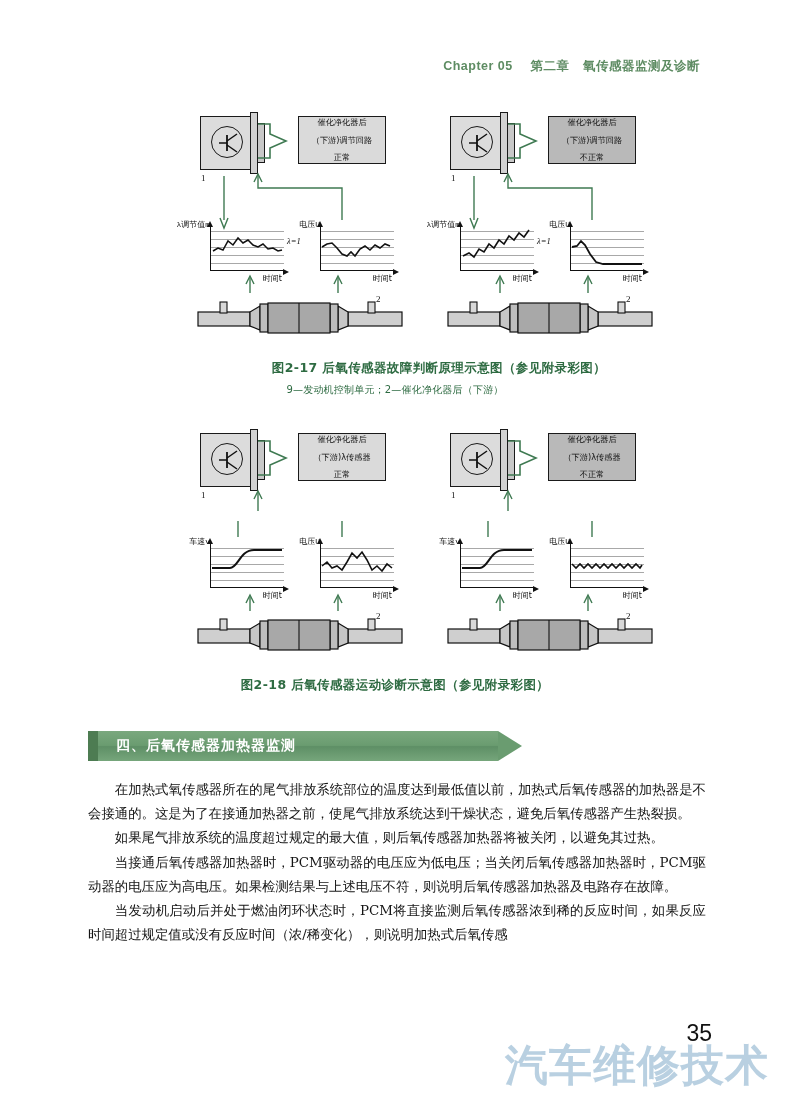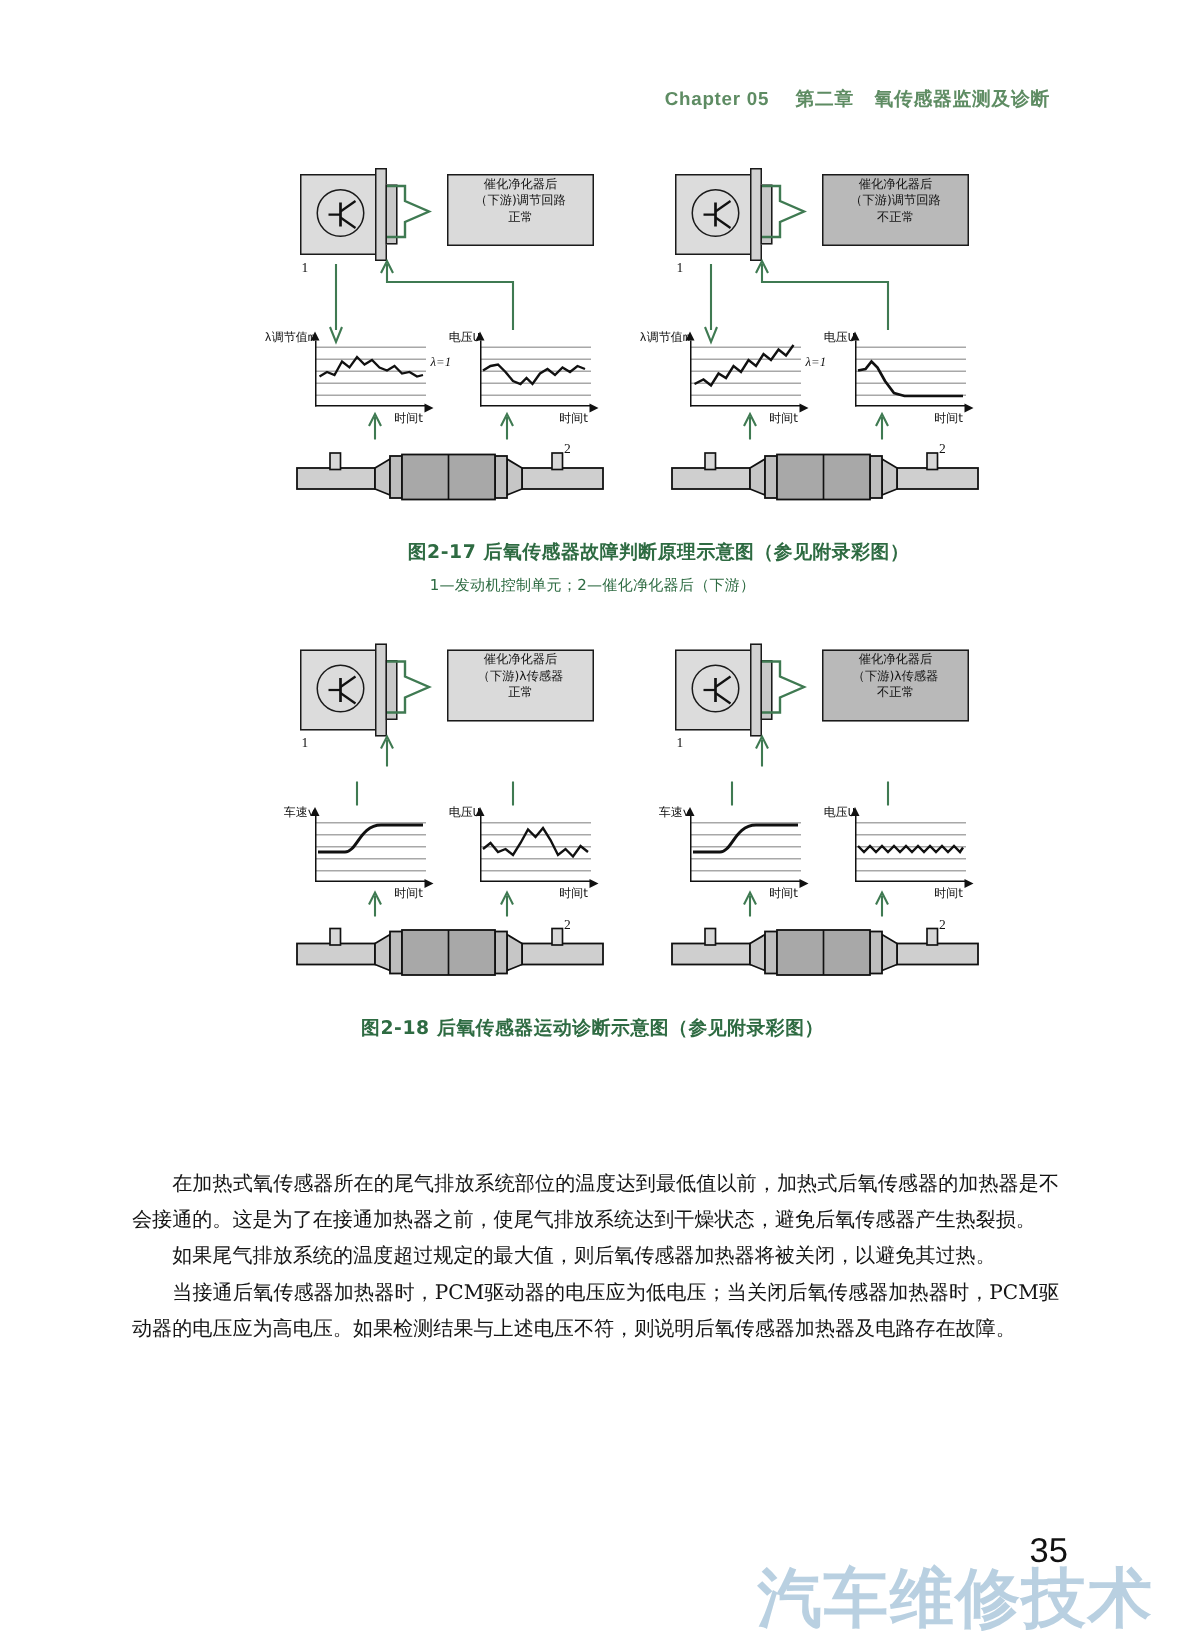--- a/index.html
+++ b/index.html
@@ -53,23 +53,23 @@
     position:absolute;left:57px;top:11px;width:8px;height:40px;
     background:#c8c8c8;border:1.6px solid #1a1a1a;box-sizing:border-box;
   }
   .ecu .num{
     position:absolute;left:1px;top:61px;font-size:9px;
     font-family:"Liberation Serif",serif;color:#111;
   }
 
   
   .resbox{
-    position:absolute;left:108px;top:8px;width:98px;height:48px;
+    position:absolute;left:108px;top:8px;width:88px;height:48px;
     border:1.4px solid #1a1a1a;box-sizing:border-box;
-    display:flex;flex-direction:column;align-items:center;justify-content:flex-start;
+    display:flex;flex-direction:column;align-items:center;justify-content:space-between;
     font-family:"DejaVu Sans",sans-serif;font-size:8.2px;line-height:1.32;
     color:#111;text-align:center;
   }
   .resbox.normal{background:#dadada;}
   .resbox.abnormal{background:#b9b9b9;}
 
   
   .bigarrow{position:absolute;left:66px;top:12px;width:44px;height:42px;}
 
   
@@ -364,21 +364,21 @@
           <rect x="70" y="10" width="8" height="28" fill="#bdbdbd" stroke="#111" stroke-width="1.2"></rect>
           <rect x="140" y="10" width="8" height="28" fill="#bdbdbd" stroke="#111" stroke-width="1.2"></rect>
           <rect x="78" y="9" width="62" height="30" fill="#a8a8a8" stroke="#111" stroke-width="1.2"></rect>
           <line x1="109" y1="9" x2="109" y2="39" stroke="#111" stroke-width="1.1"></line>
         </svg>
         <div class="num" style="left:186px;top:0px;">2</div>
       </div>
     </div>
 
     <div class="cap main" style="top:252px;margin-left:44px;">图2-17    后氧传感器故障判断原理示意图（参见附录彩图）</div>
-    <div class="cap sub" style="top:275px;">1—发动机控制单元；2—催化净化器后（下游）</div>
+    <div class="cap sub" style="top:275px;">9—发动机控制单元；2—催化净化器后（下游）</div>
   </div>
 
   <div class="figure" id="fig218">
 
     <div class="panel left">
 
       <div class="ecu">
         <div class="body"></div>
         <div class="circ">
           <svg width="32" height="32" viewBox="0 0 32 32">
@@ -562,25 +562,32 @@
           <rect x="78" y="9" width="62" height="30" fill="#a8a8a8" stroke="#111" stroke-width="1.2"></rect>
           <line x1="109" y1="9" x2="109" y2="39" stroke="#111" stroke-width="1.1"></line>
         </svg>
         <div class="num" style="left:186px;top:0px;">2</div>
       </div>
     </div>
 
     <div class="cap main" style="top:252px;">图2-18    后氧传感器运动诊断示意图（参见附录彩图）</div>
   </div>
 
+  <div class="banner">
+    <div class="bar"></div>
+    <div class="body"></div>
+    <div class="tip"></div>
+    <div class="txt">四、后氧传感器加热器监测</div>
+  </div>
 
   <div class="bodytext">
     <p>在加热式氧传感器所在的尾气排放系统部位的温度达到最低值以前，加热式后氧传感器的加热器是不会接通的。这是为了在接通加热器之前，使尾气排放系统达到干燥状态，避免后氧传感器产生热裂损。</p>
     <p>如果尾气排放系统的温度超过规定的最大值，则后氧传感器加热器将被关闭，以避免其过热。</p>
     <p>当接通后氧传感器加热器时，PCM驱动器的电压应为低电压；当关闭后氧传感器加热器时，PCM驱动器的电压应为高电压。如果检测结果与上述电压不符，则说明后氧传感器加热器及电路存在故障。</p>
+    <p>当发动机启动后并处于燃油闭环状态时，PCM将直接监测后氧传感器浓到稀的反应时间，如果反应时间超过规定值或没有反应时间（浓/稀变化），则说明加热式后氧传感</p>
   </div>
 
   <div class="pageno">35</div>
 
   <div class="watermark">
     <div class="wm1">汽车维修技术网</div>
   </div>
 
 </div>
 

